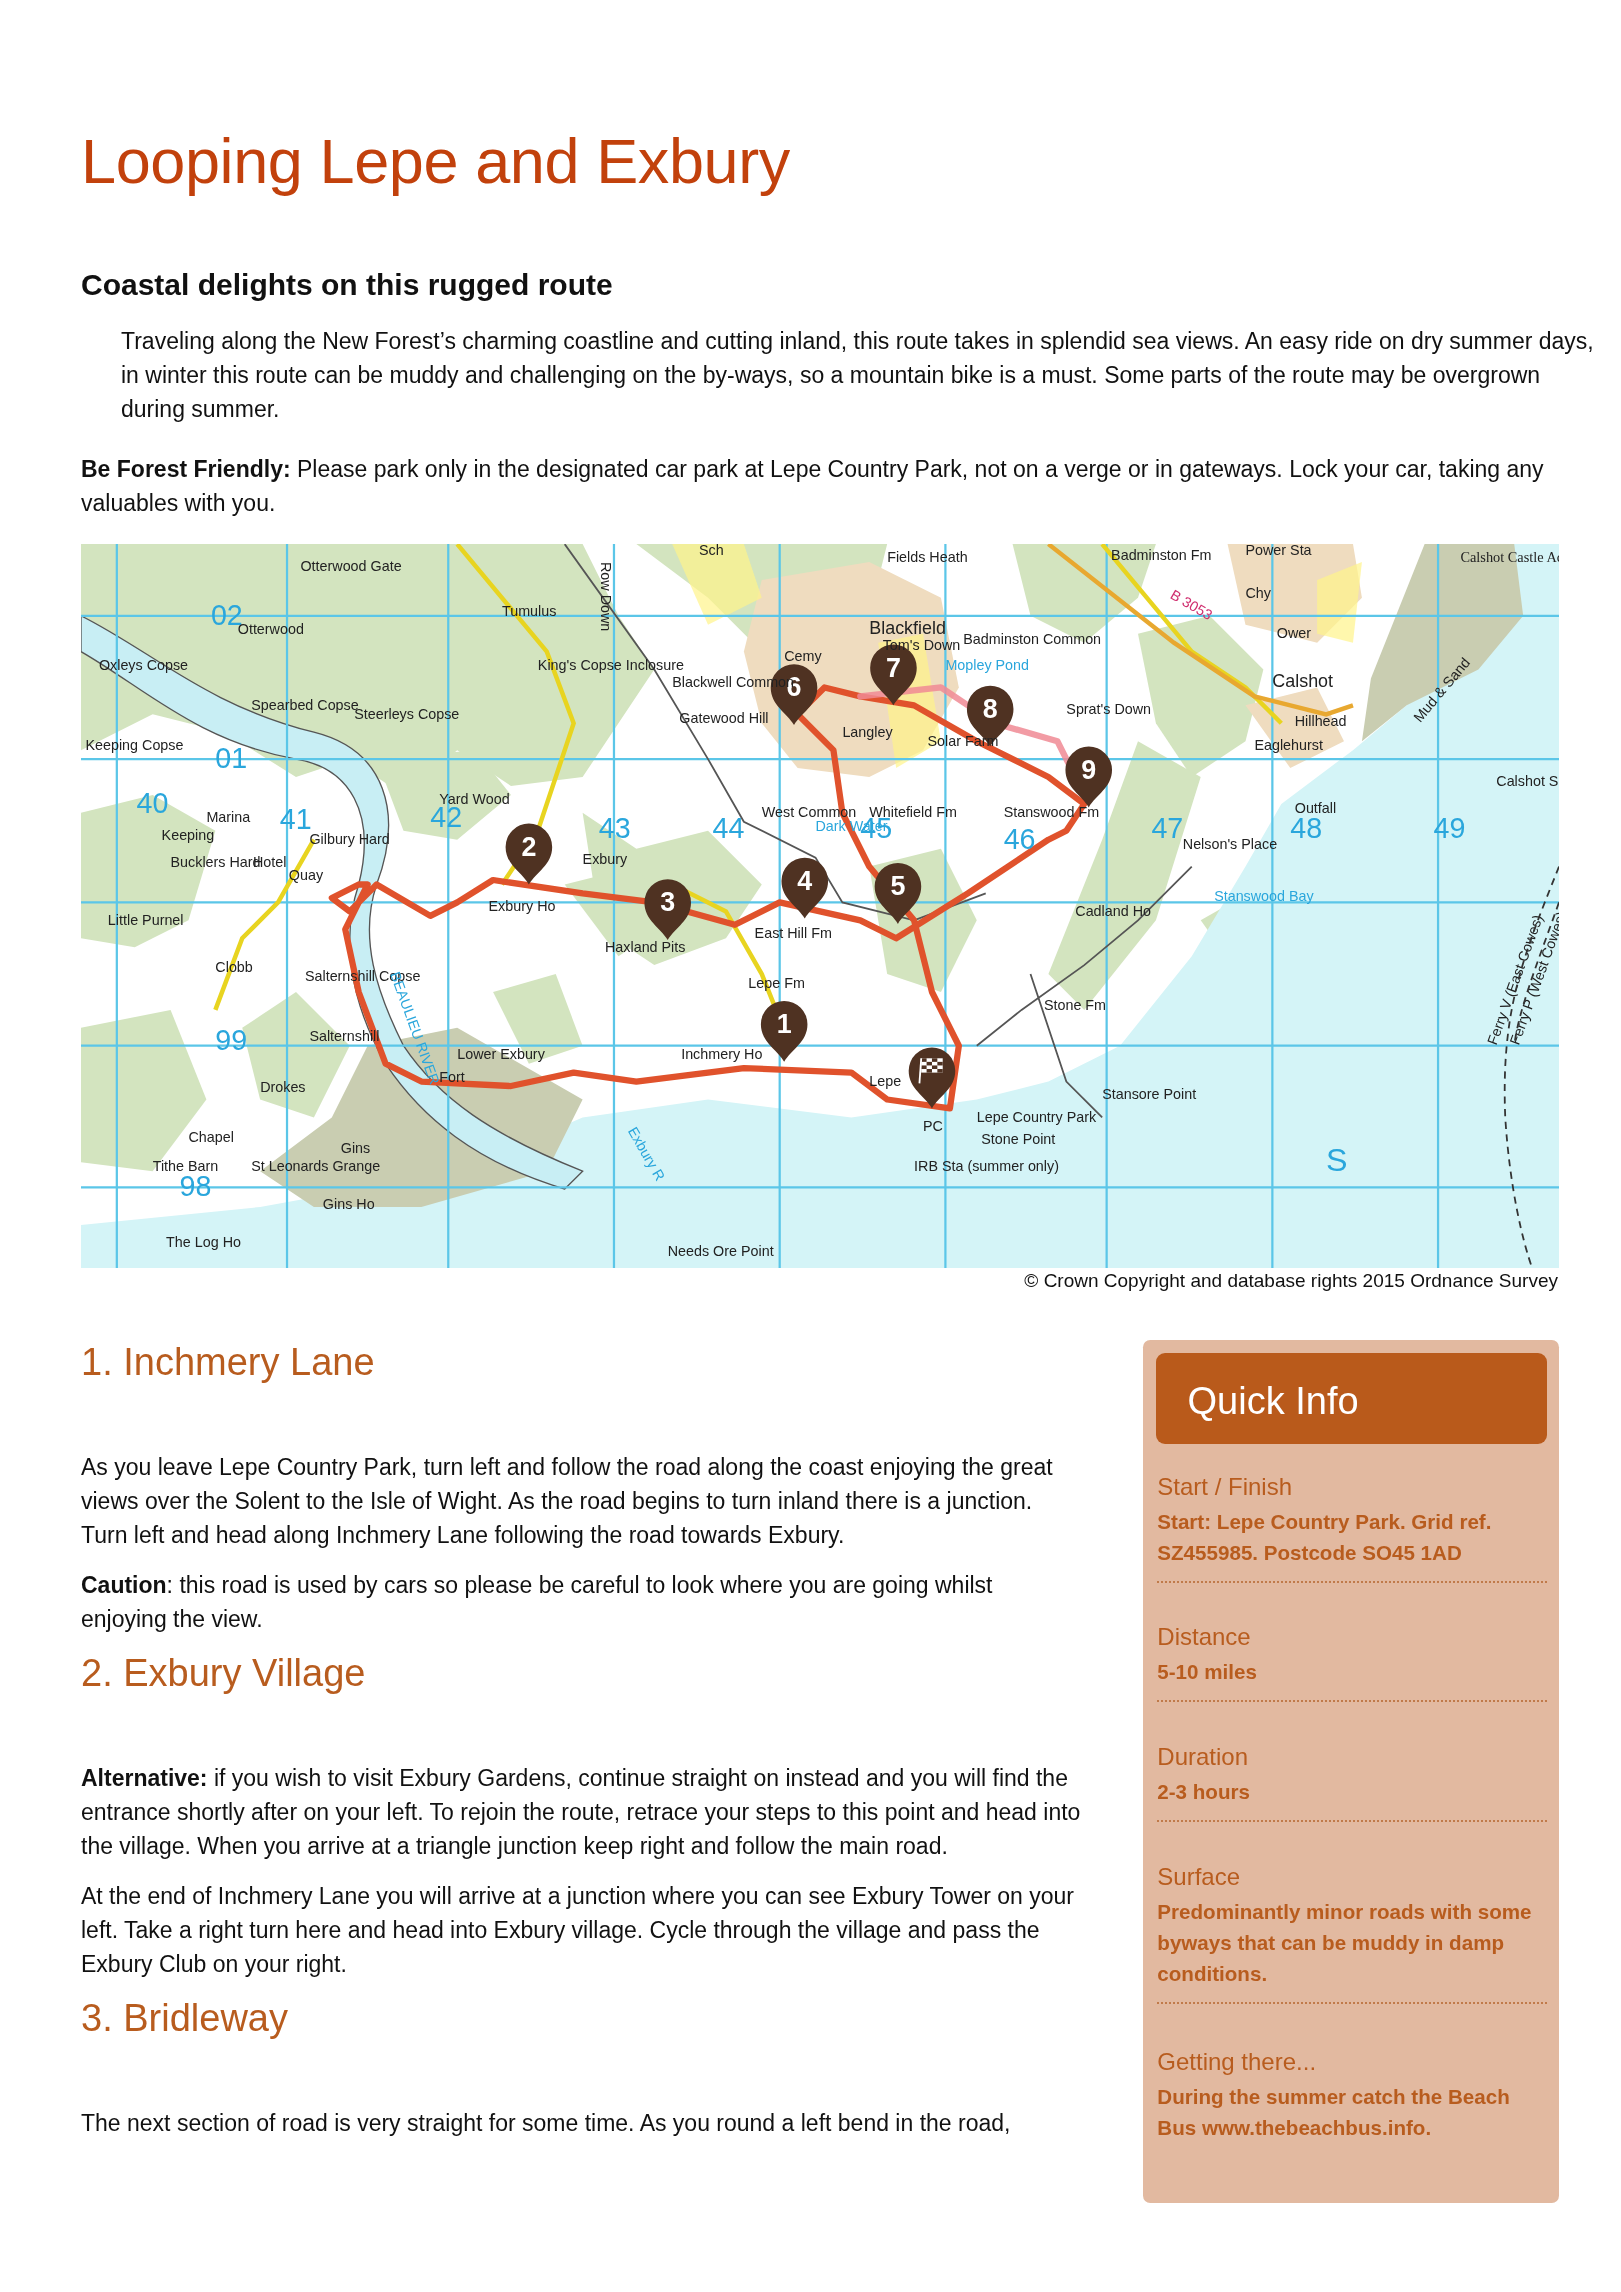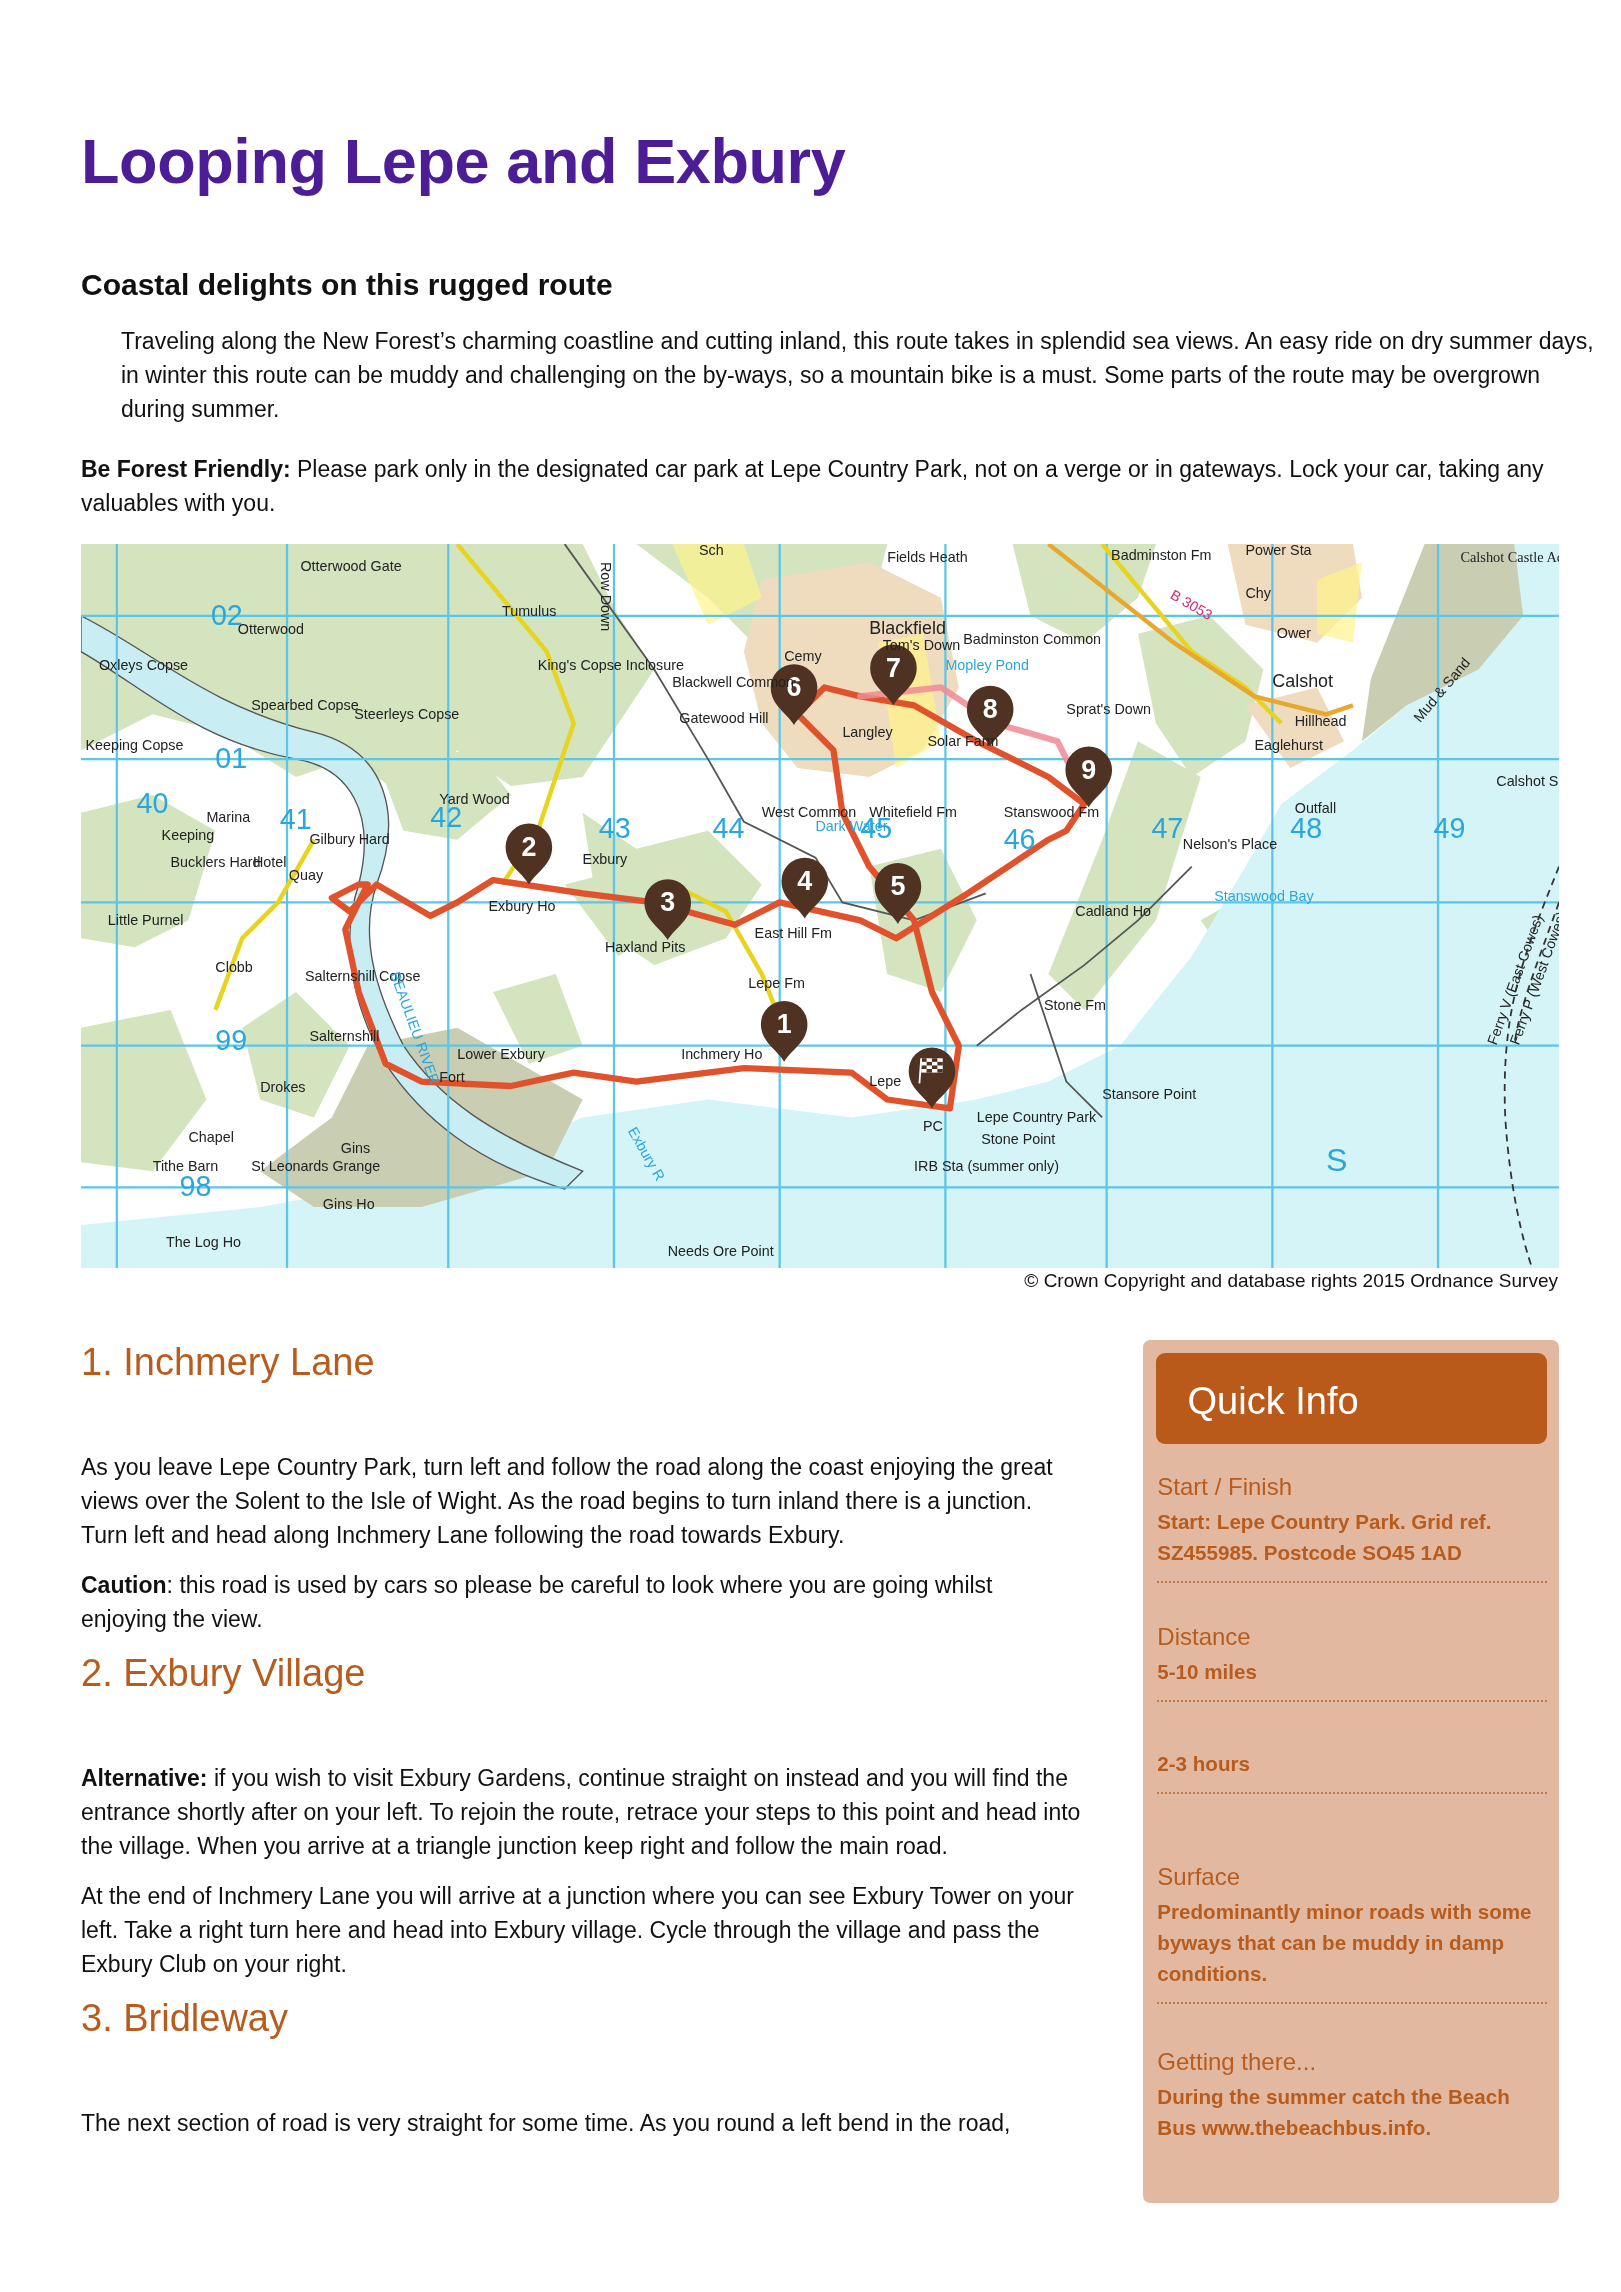--- a/index.html
+++ b/index.html
@@ -1,19 +1,19 @@
 <!DOCTYPE html>
 <html style="font-size:14.3px"><head>
 <meta charset="utf-8">
 <style>
   * { box-sizing: border-box; margin: 0; padding: 0; }
   html, body { width: 1622px; height: 2293px; background: #ffffff; overflow: hidden; }
   body { font-family: "Liberation Sans", sans-serif; color: #111; position: relative; }
 
-  .title { position: absolute; left: 81px; top: 125px; font-size: 63px; color: #4c1d95; font-weight: bold; letter-spacing: -0.4px; }
+  .title { position: absolute; left: 81px; top: 125px; font-size: 63px; color: #c2410c; font-weight: normal; letter-spacing: -0.4px; }
   .subtitle { position: absolute; left: 81px; top: 253px; font-size: 30px; color: #111; margin-top: 15px; }
   .intro { position: absolute; left: 81px; top: 324px; width: 1478px; font-size: 23px; line-height: 34px; margin-left: 40px; }
   .friendly { position: absolute; left: 81px; top: 452px; width: 1478px; font-size: 23px; line-height: 34px; }
   b { font-weight: bold; }
 
   .map { position: absolute; left: 81px; top: 544px; width: 1478px; height: 724px; overflow: hidden; background: #ffffff; }
   .map svg { display: block; }
   .copyright { position: absolute; right: 64px; top: 1270px; font-size: 19px; color: #111; }
 
   .left-col { position: absolute; left: 81px; top: 1325px; width: 1003px; }
@@ -301,20 +301,21 @@
     <h3>Start / Finish</h3>
     <p>Start: Lepe Country Park. Grid ref. SZ455985. Postcode SO45 1AD</p>
     <div class="sep"></div>
   </div>
   <div class="qi" style="top:283px;">
     <h3>Distance</h3>
     <p>5-10 miles</p>
     <div class="sep"></div>
   </div>
   <div class="qi" style="top:403px;">
+    <h3>Duration</h3>
     <p>2-3 hours</p>
     <div class="sep"></div>
   </div>
   <div class="qi" style="top:708px;">
     <h3>Getting there...</h3>
     <p>During the summer catch the Beach Bus www.thebeachbus.info.</p>
   </div>
   <div class="qi" style="top:523px;">
     <h3>Surface</h3>
     <p>Predominantly minor roads with some byways that can be muddy in damp conditions.</p>

